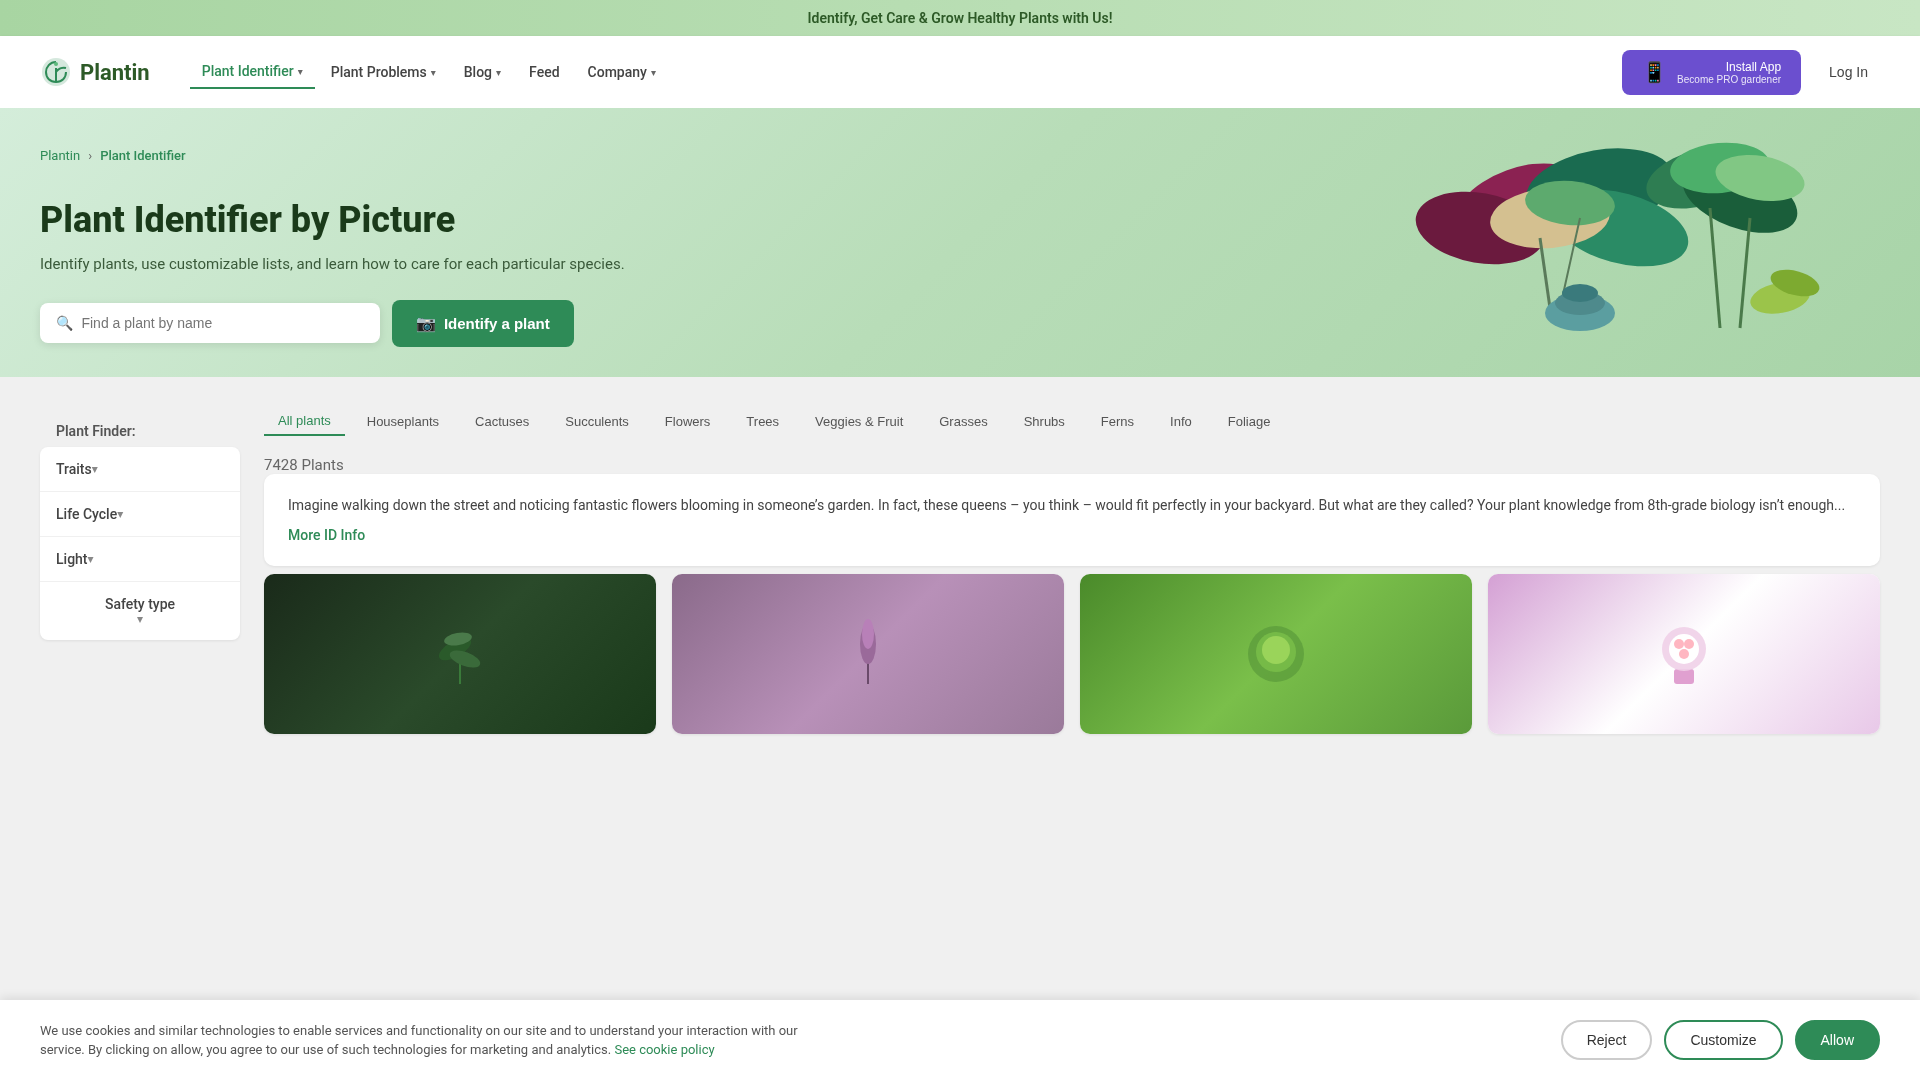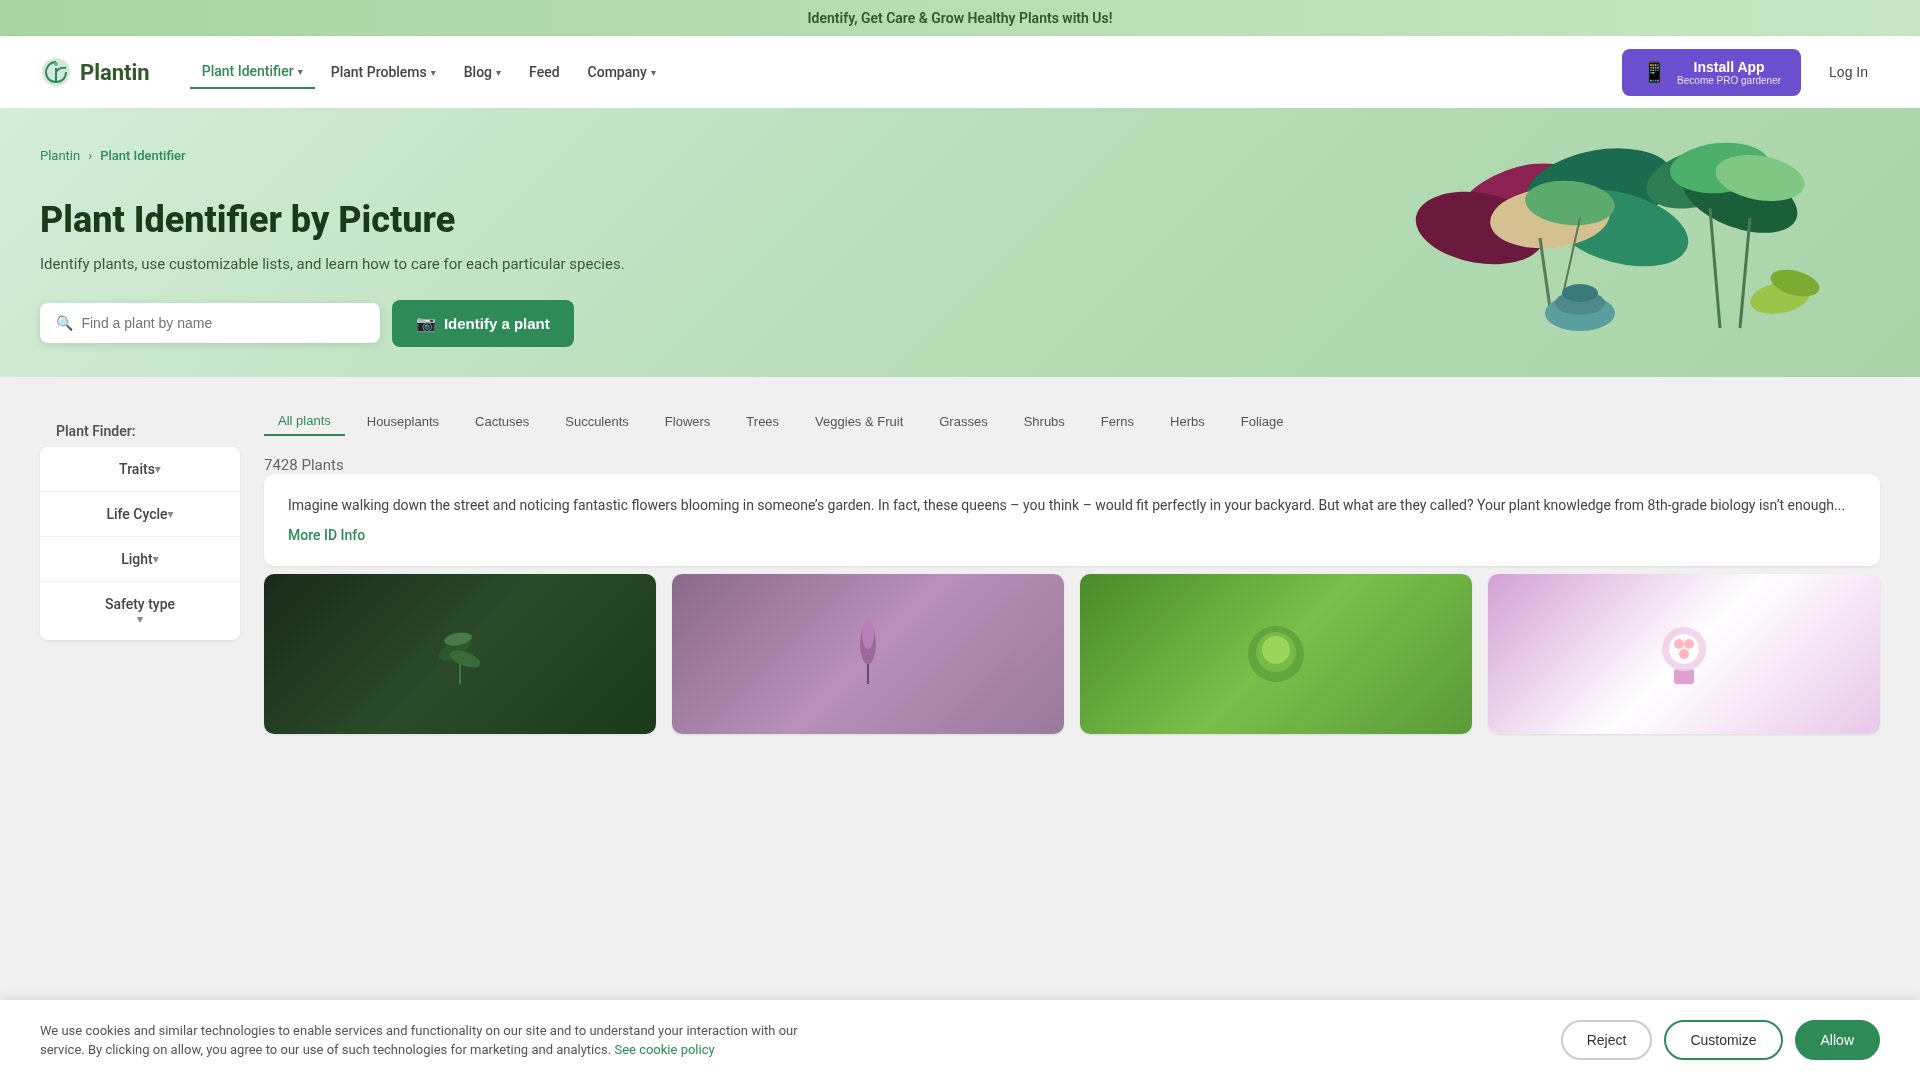--- a/index.html
+++ b/index.html
@@ -72,22 +72,23 @@
       align-items: center;
       gap: 10px;
       background: #6b4fcf;
       color: #fff;
       padding: 10px 20px;
       border-radius: 8px;
       cursor: pointer;
       border: none;
     }
     .install-btn .btn-text-main {
-      font-size: 14px;
-      font-weight: 700;
+      font-size: 12px;
+      font-weight: 400;
+      text-align: right;
     }
     .install-btn .btn-text-sub {
       font-size: 10px;
       opacity: 0.85;
     }
     .install-icon {
       font-size: 20px;
     }
     .login-btn {
       font-size: 14px;
@@ -202,21 +203,21 @@
       padding: 16px 16px 8px 16px;
     }
     .filter-section {
       background: #fff;
       border-radius: 8px;
       overflow: hidden;
       box-shadow: 0 1px 3px rgba(0,0,0,0.08);
     }
     .filter-item {
       display: flex;
-      justify-content: center;
+      justify-content: flex-start;
       align-items: center;
       padding: 14px 16px;
       border-bottom: 1px solid #f0f0f0;
       cursor: pointer;
     }
     .filter-item:last-child { border-bottom: none; flex-direction: column; }
     .filter-label { font-size: 14px; color: #444; font-weight: 500; }
     .filter-chevron { color: #888; font-size: 12px; }
 
     
@@ -481,21 +482,21 @@
       <button class="cat-tab active">All plants</button>
       <button class="cat-tab">Houseplants</button>
       <button class="cat-tab">Cactuses</button>
       <button class="cat-tab">Succulents</button>
       <button class="cat-tab">Flowers</button>
       <button class="cat-tab">Trees</button>
       <button class="cat-tab">Veggies &amp; Fruit</button>
       <button class="cat-tab">Grasses</button>
       <button class="cat-tab">Shrubs</button>
       <button class="cat-tab">Ferns</button>
-      <button class="cat-tab">Herbs</button>
+      <button class="cat-tab">Info</button>
       <button class="cat-tab">Foliage</button>
     </div>
 
     <div class="plant-count">
       <span>7428</span> <span>Plants</span>
     </div>
 
     <div class="info-card">
       <p>Imagine walking down the street and noticing fantastic flowers blooming in someone’s garden. In fact, these queens – you think – would fit perfectly in your backyard. But what are they called? Your plant knowledge from 8th-grade biology isn’t enough...</p>
       <a class="more-link">More ID Info</a>

